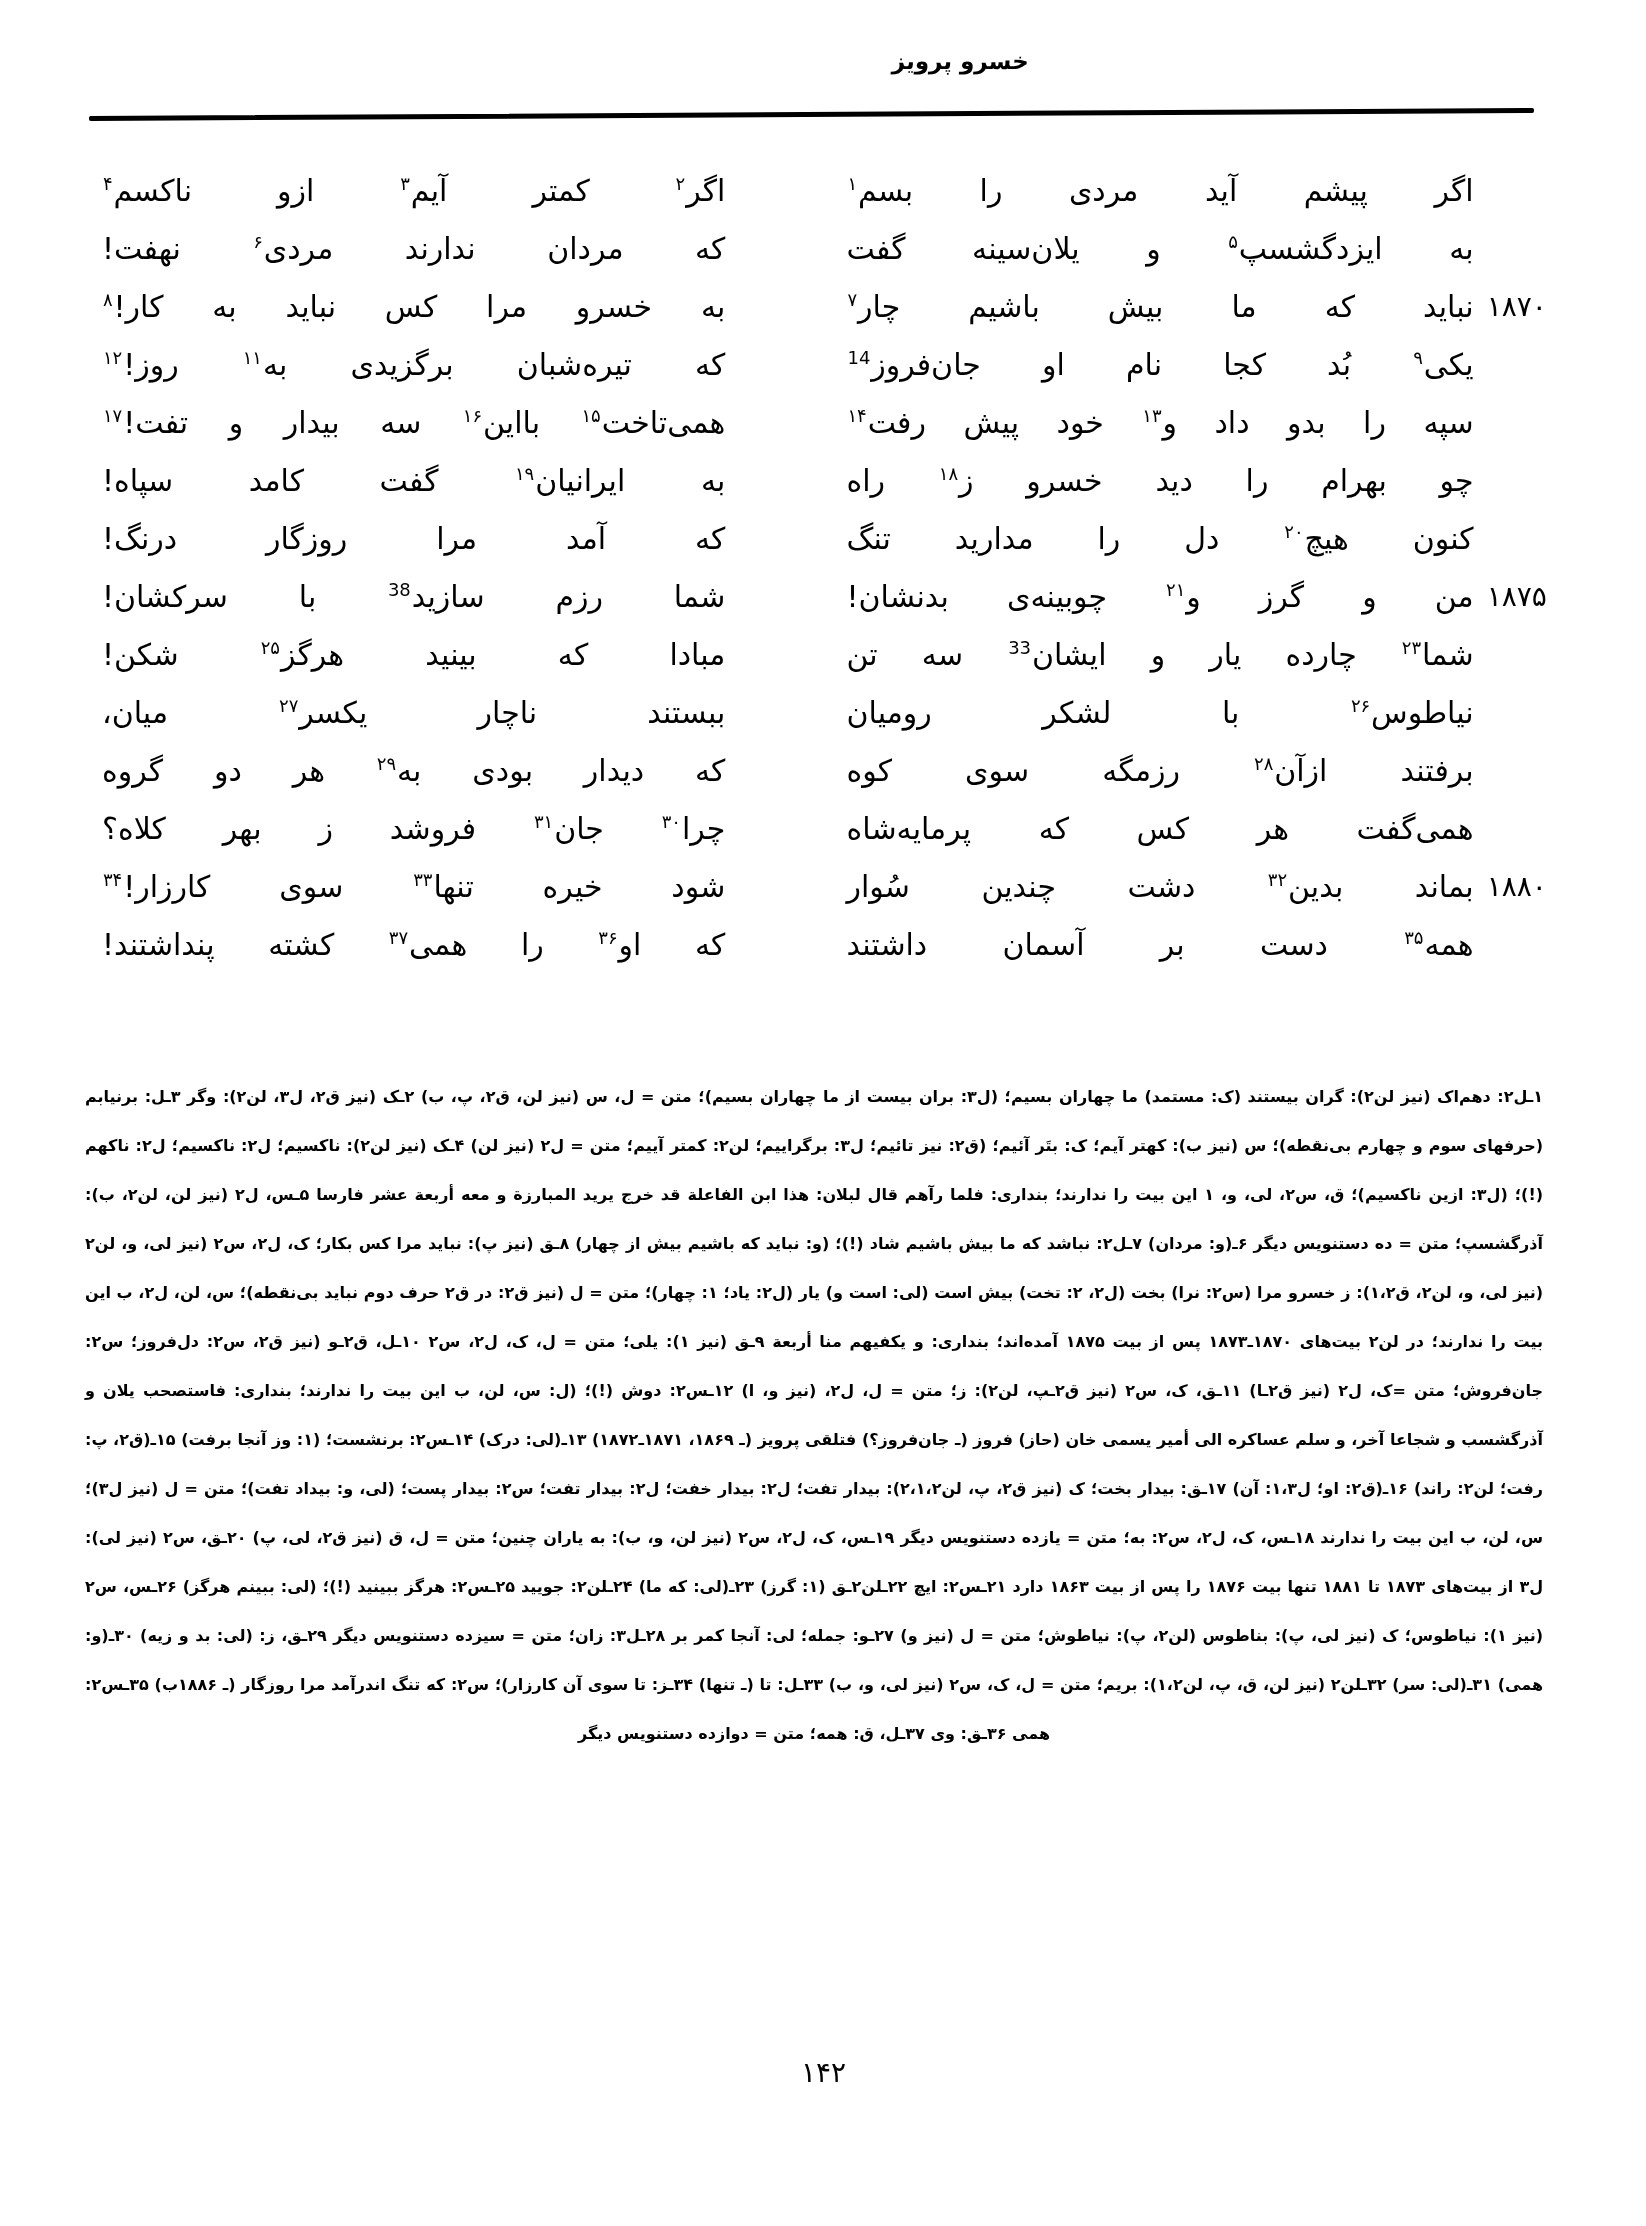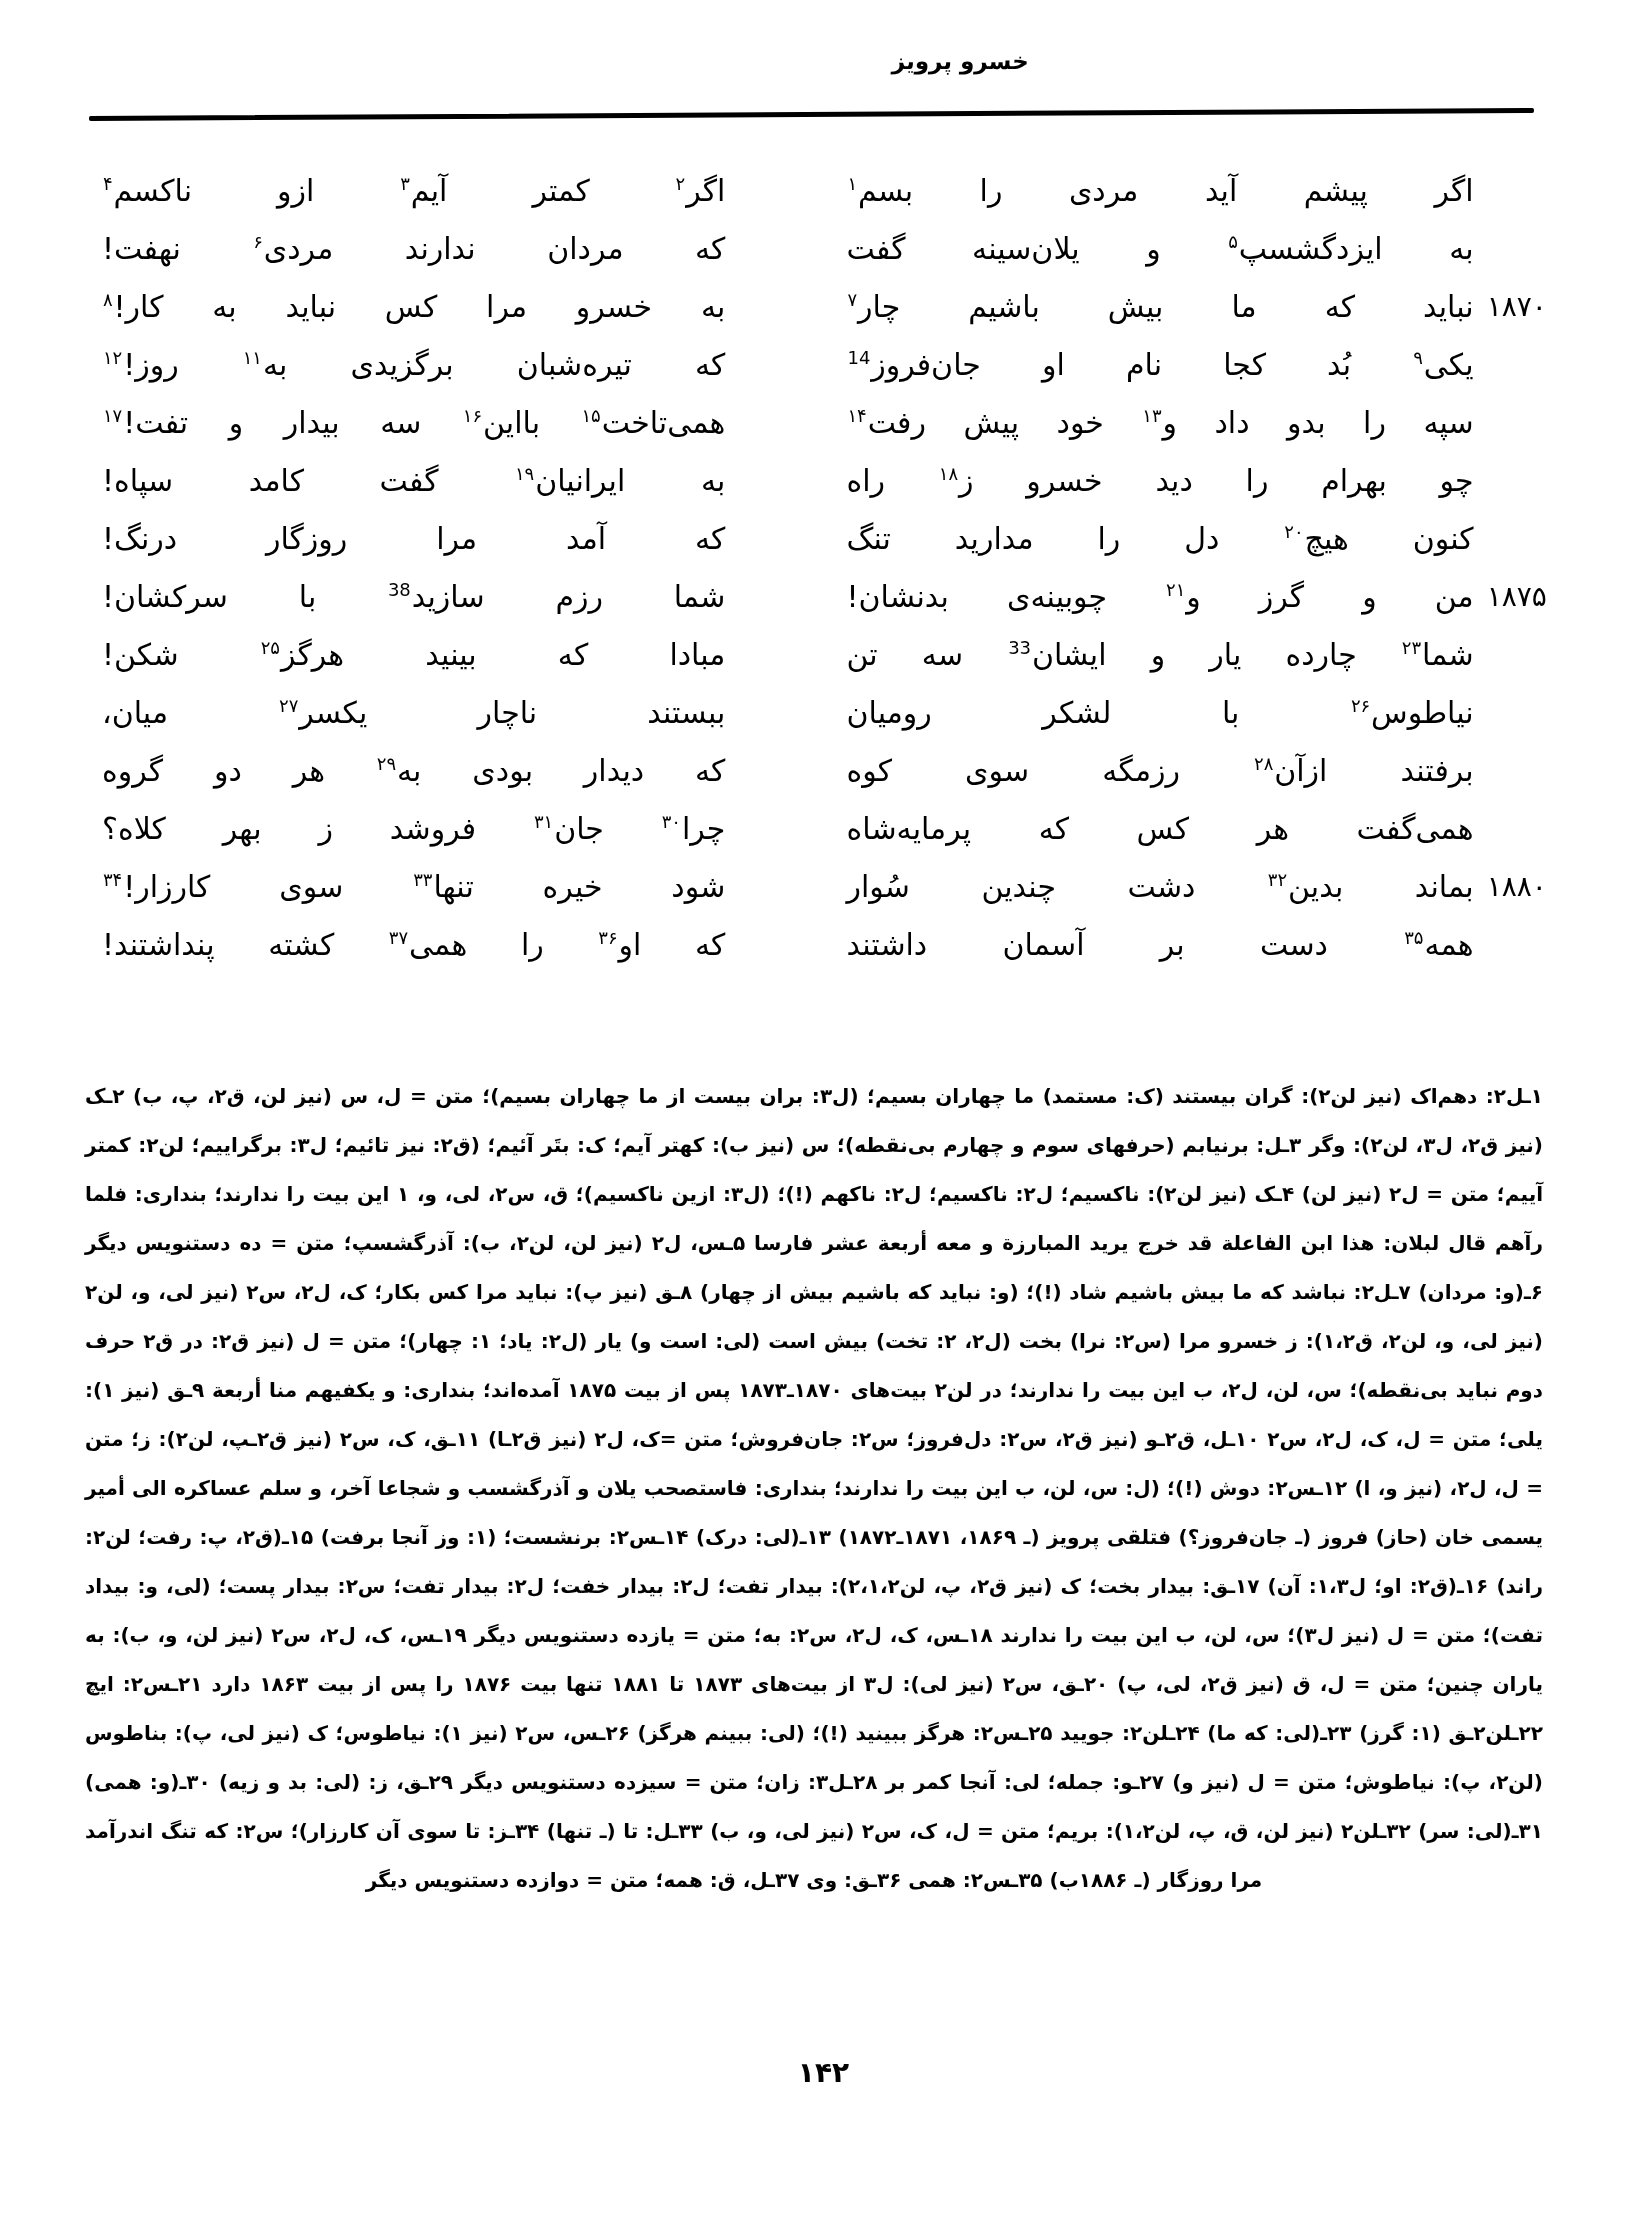--- a/index.html
+++ b/index.html
@@ -101,37 +101,37 @@
 
   
   #apparatus {
     position: absolute;
     top: 1072px;
     left: 85px;
     width: 1458px;
     direction: rtl;
     text-align: justify;
     text-align-last: center;
-    font-size: 20px;
+    font-size: 16px;
     line-height: 49px;
     letter-spacing: -0.2px;
     font-weight: 600;
     word-spacing: 0px;
   }
   #apparatus .ap-run { display: inline; }
 
   
   #folio {
     position: absolute;
     top: 2056px;
     left: 0;
     width: 1647px;
     text-align: center;
     font-size: 28px;
-    font-weight: 700;
+    font-weight: 400;
     letter-spacing: 0.9px;
   }
 </style>
 </head>
 <body>
 
 <div id="running-head">
   <span class="rh-text">خسرو پرویز</span>
 </div>
 <div id="head-rule"></div>

